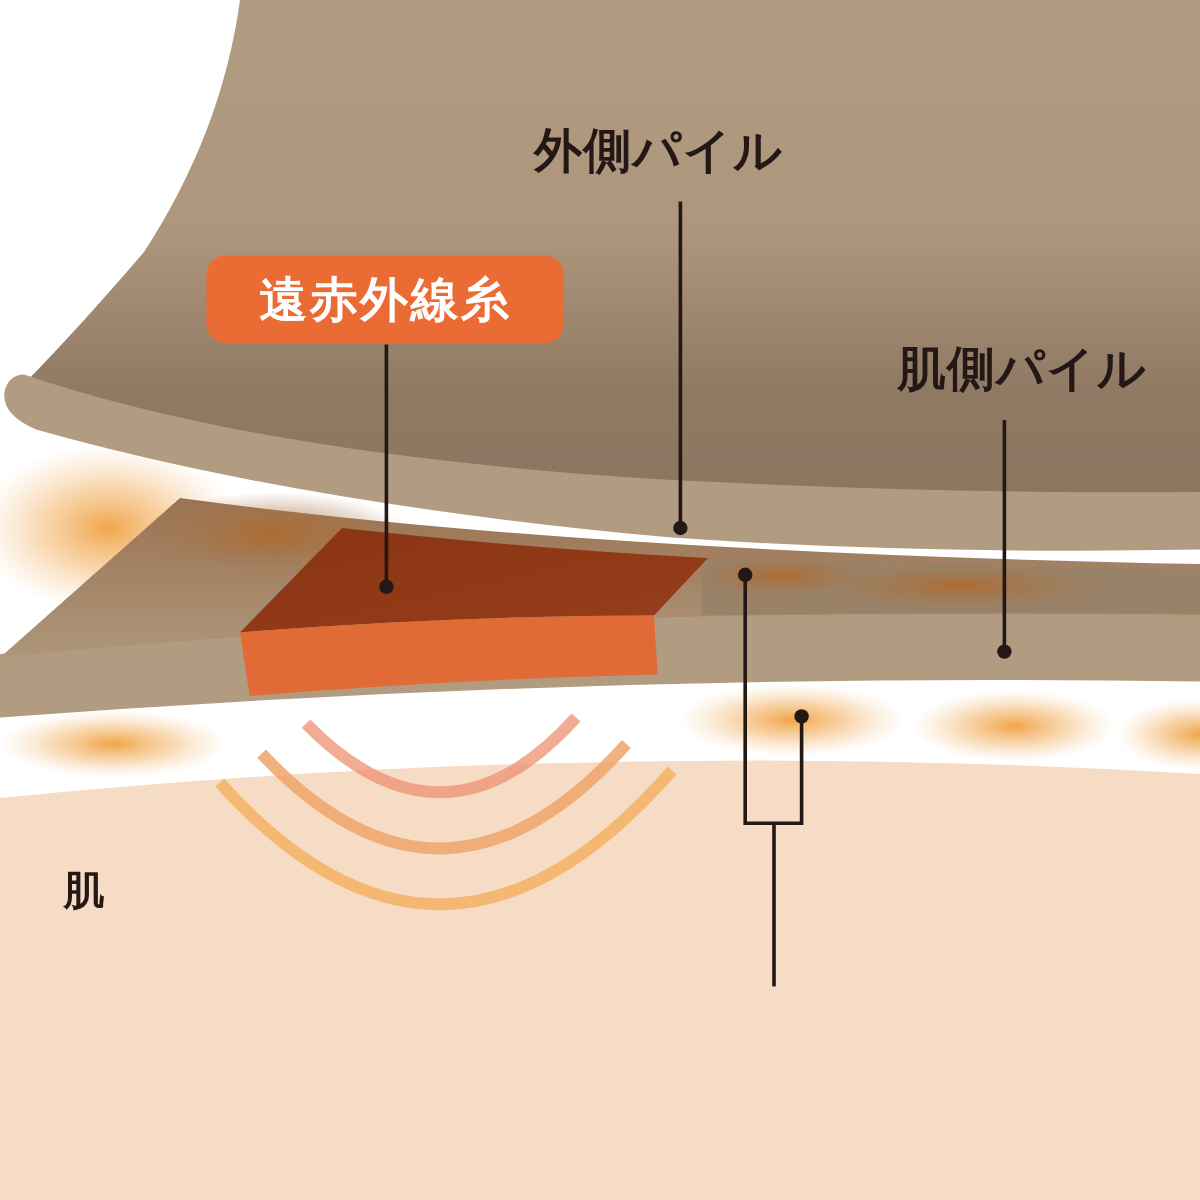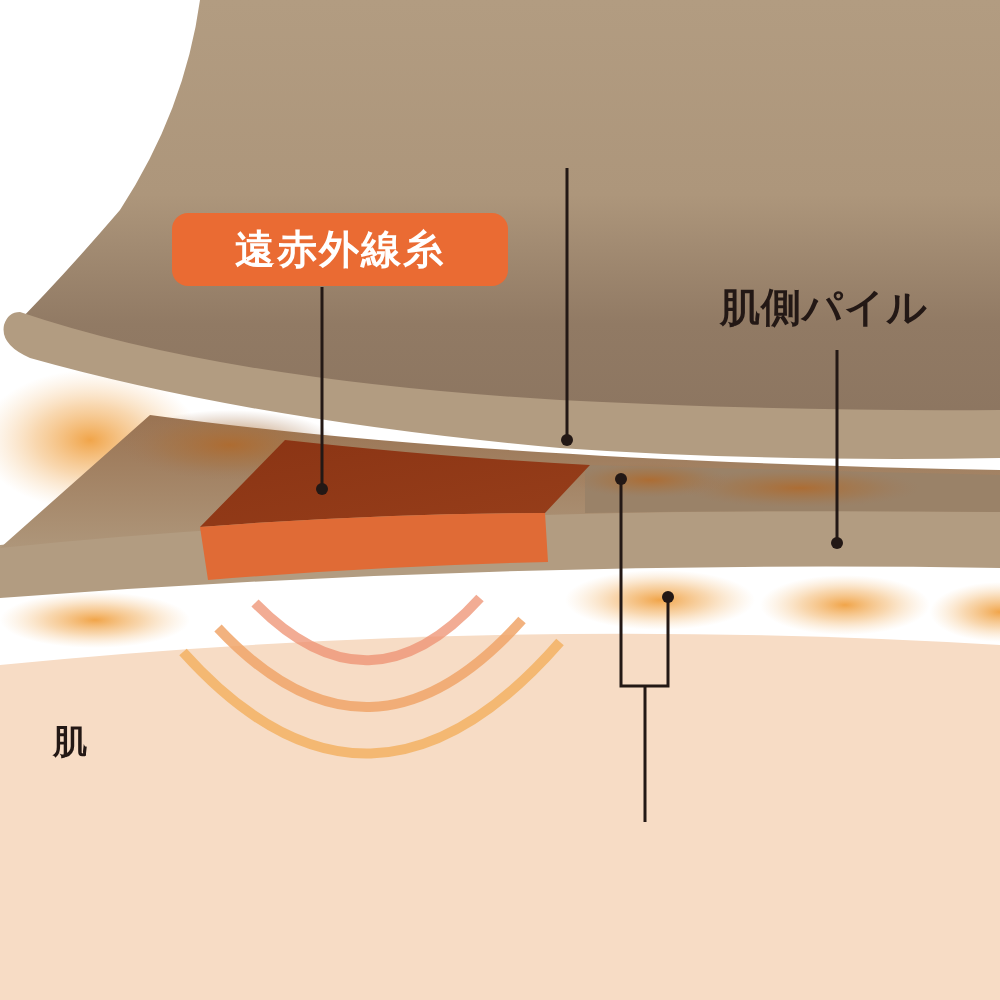--- a/index.html
+++ b/index.html
@@ -9,21 +9,21 @@
     .label {
       position: absolute;
       font-family: "DejaVu Sans", sans-serif;
       font-weight: bold;
       color: #231815;
       white-space: nowrap;
       letter-spacing: 1px;
     }
     .badge {
       position: absolute;
-      left: 172px; top: 213px; width: 336px; height: 73px;
+      left: 172px; top: 213px; width: 298px; height: 73px;
       background: #ea6b33;
       border-radius: 16px;
       display: flex; align-items: center; justify-content: center;
     }
     .badge span {
       font-family: "DejaVu Sans", sans-serif;
       font-weight: bold;
       font-size: 40px;
       color: #ffffff;
       letter-spacing: 2px;
@@ -104,18 +104,19 @@
       <circle cx="837" cy="543" r="6"></circle>
       <circle cx="621" cy="479" r="6"></circle>
       <circle cx="668" cy="597" r="6"></circle>
     </g>
   </svg>
 
   <div class="badge">
     <span>遠赤外線糸</span>
   </div>
 
+  <div class="label" style="left:445px; top:98px; font-size:40px;">外側パイル</div>
 
-  <div class="label" style="left:720px; top:280px; font-size:40px;">肌側パイル</div>
+  <div class="label" style="left:748px; top:280px; font-size:40px;">肌側パイル</div>
 
   <div class="label" style="left:53px; top:719px; font-size:34px;">肌</div>
 
 </div>
 
 </body></html>

